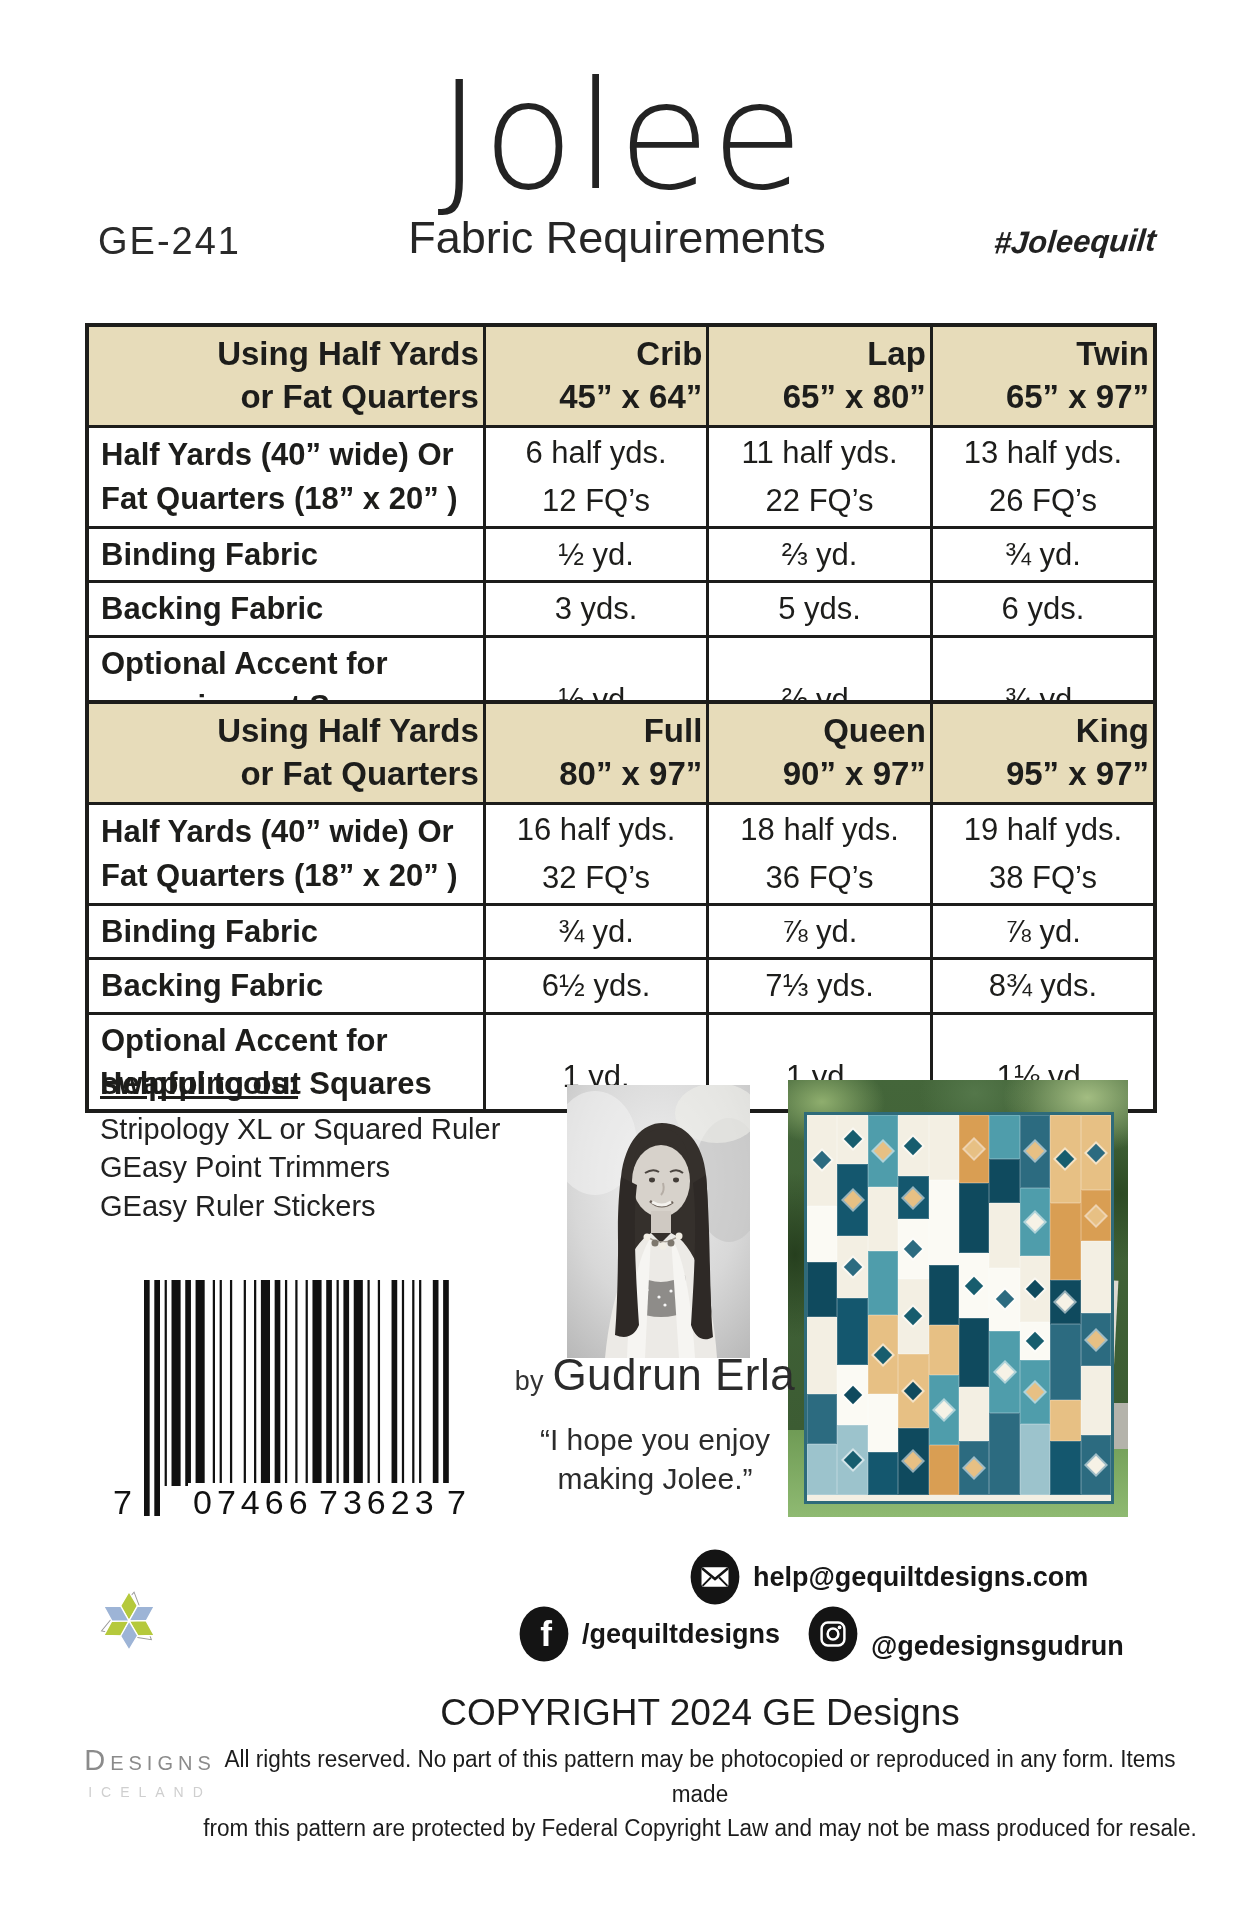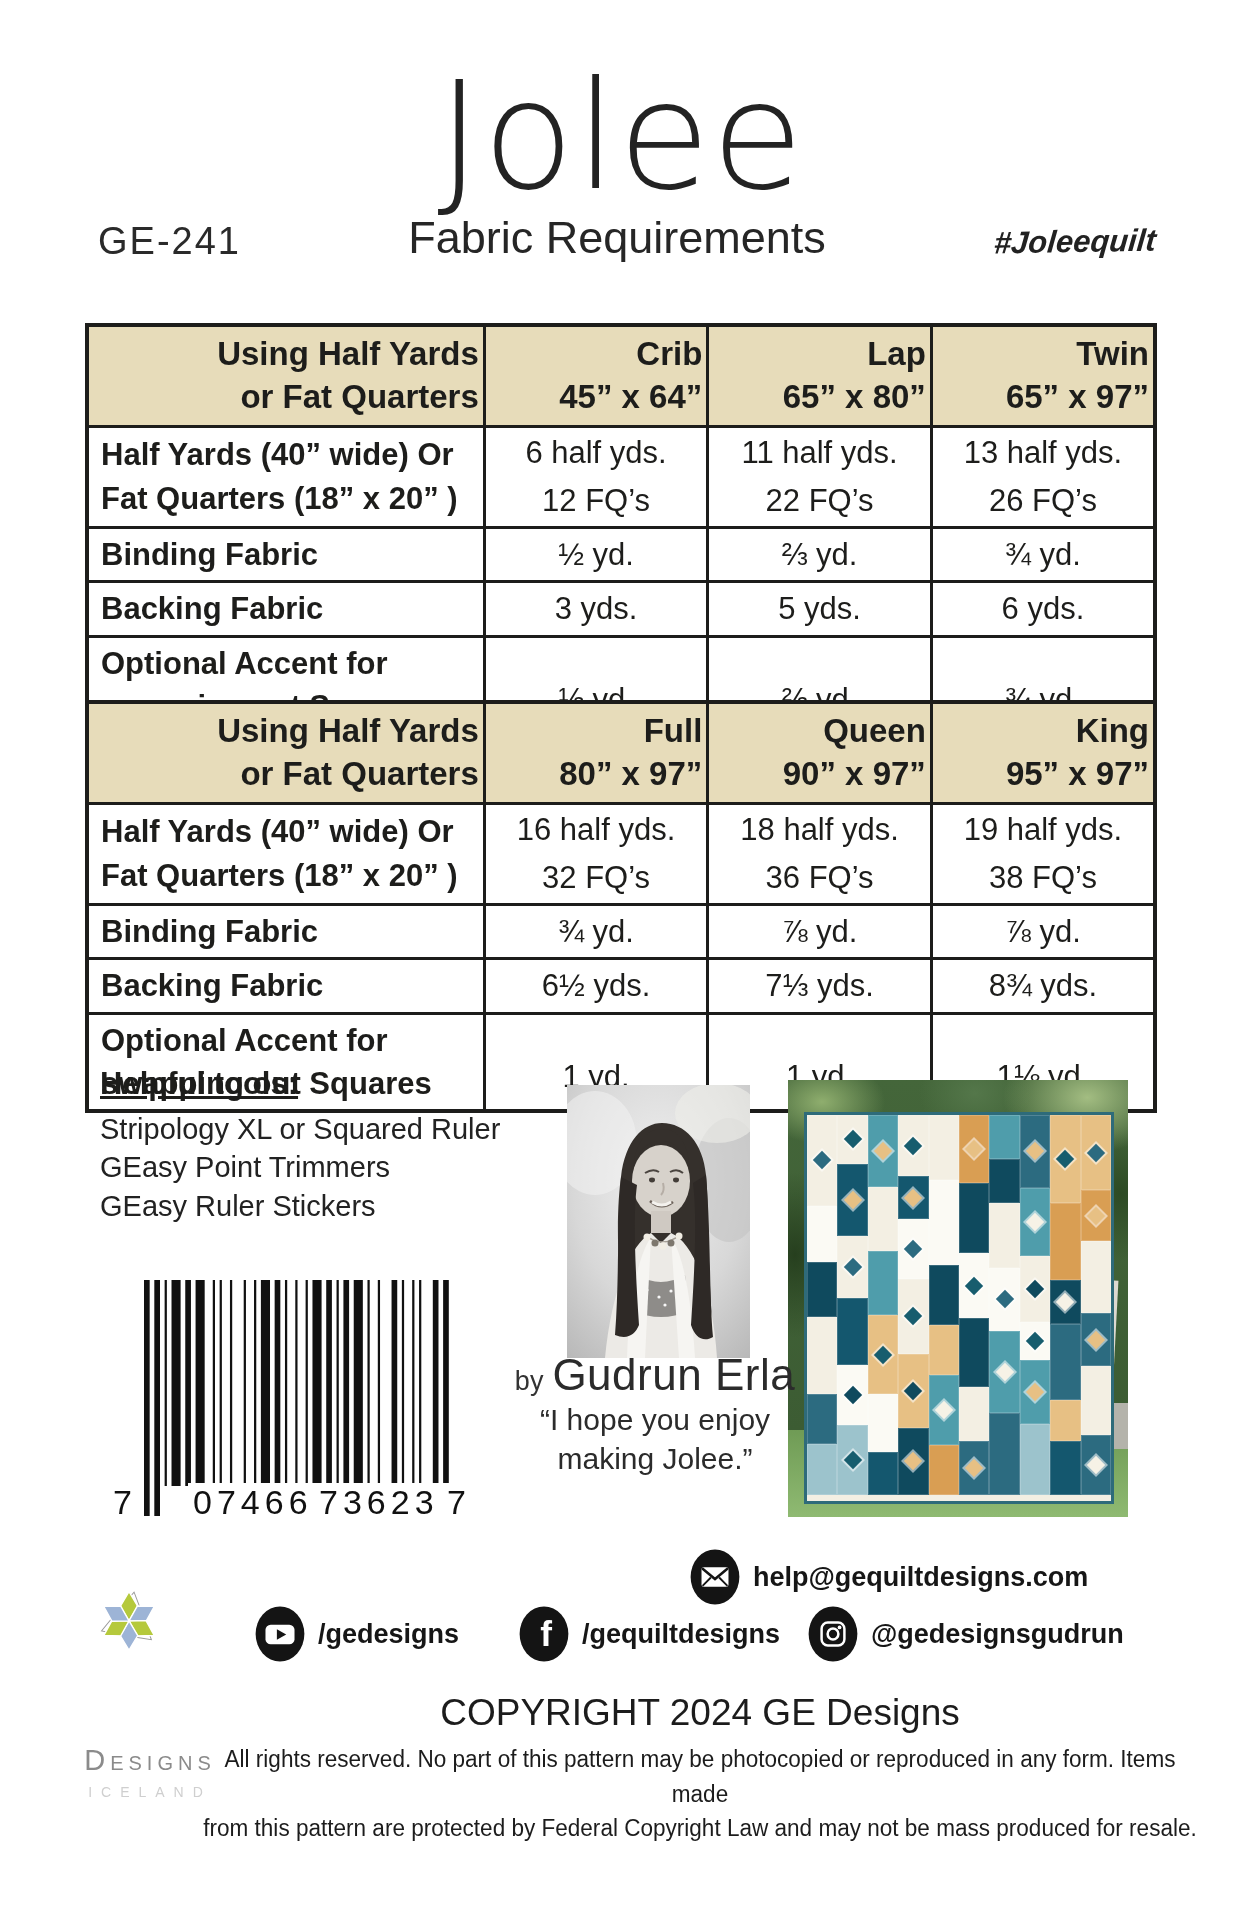--- a/index.html
+++ b/index.html
@@ -51,36 +51,36 @@
   .strip{display:flex;flex-direction:column;}
   .qblock{position:relative;}
   .qdiamond{position:absolute;left:50%;top:50%;width:13px;height:13px;
      transform:translate(-50%,-50%) rotate(45deg);}
 
   
   .author{left:505px;top:1350px;width:300px;text-align:center;}
   .author .byline{display:flex;justify-content:center;align-items:baseline;gap:9px;}
   .author .by{font-size:27px;color:#333;}
   .author .name{font-size:44px;color:#2b2b2b;letter-spacing:0.5px;}
-  .author .quote{margin-top:0;font-size:30px;line-height:1.3;white-space:pre-line;color:#2b2b2b;}
+  .author .quote{margin-top:20px;font-size:30px;line-height:1.3;white-space:pre-line;color:#2b2b2b;}
 
   
   .barcode{left:108px;top:1280px;width:368px;height:242px;}
   .barcode svg{position:absolute;left:36px;top:0;}
   .bc-digit{position:absolute;bottom:0;font-size:34px;letter-spacing:5px;background:#fff;
      padding:0 5px;color:#111;}
 
   
   .contact-item{display:flex;align-items:center;gap:13px;}
   .contact-item .label{font-size:27px;font-weight:700;color:#161616;}
   .ci-globe{left:336px;top:1549px;}
   .ci-email{left:690px;top:1549px;}
   .ci-youtube{left:255px;top:1606px;}
   .ci-facebook{left:519px;top:1606px;}
-  .ci-instagram{left:808px;top:1606px;}
+  .ci-instagram{left:808px;top:1606px;align-items:flex-end;}
 
   
   .logo-star{left:92px;top:1580px;width:74px;height:78px;}
   .logo-ge{left:55px;top:1648px;width:190px;text-align:center;font-size:102px;line-height:0.88;
      font-weight:300;color:var(--logo-gray,#8b8b8b);}
   .logo-designs{left:55px;top:1744px;width:190px;text-align:center;font-size:29px;
      letter-spacing:5px;font-variant:small-caps;color:var(--logo-gray,#8b8b8b);}
   .logo-iceland{left:55px;top:1784px;width:190px;text-align:center;font-size:14px;
      letter-spacing:9px;color:#cfcfcf;}
   .copyright{left:250px;top:1692px;width:900px;text-align:center;font-size:37px;color:#1c1c1c;}
@@ -451,28 +451,20 @@
   <div class="abs contact-item ci-email">
     <svg width="50" height="56" viewBox="0 0 48 54">
       <ellipse cx="24" cy="27" rx="23.5" ry="26.5" fill="#141414"></ellipse>
       <rect x="11" y="17.5" width="26" height="19" rx="2" fill="#fff"></rect>
       <path d="M11.5 18.5 L24 29 L36.5 18.5" stroke="#141414" stroke-width="2.4" fill="none"></path>
       <path d="M12 35.5 L20 27.5 M36 35.5 L28 27.5" stroke="#141414" stroke-width="1.8"></path>
     </svg>
     <span class="label">help@gequiltdesigns.com</span>
   </div>
 
-  <div class="abs contact-item ci-youtube">
-    <svg width="50" height="56" viewBox="0 0 48 54">
-      <ellipse cx="24" cy="27" rx="23.5" ry="26.5" fill="#141414"></ellipse>
-      <rect x="10" y="18" width="28" height="19" rx="5" fill="#fff"></rect>
-      <polygon points="21,22.5 21,32.5 30,27.5" fill="#141414"></polygon>
-    </svg>
-    <span class="label">/gedesigns</span>
-  </div>
   <div class="abs contact-item ci-facebook">
     <svg width="50" height="56" viewBox="0 0 48 54">
       <ellipse cx="24" cy="27" rx="23.5" ry="26.5" fill="#141414"></ellipse>
       <text x="26" y="39" text-anchor="middle" font-family="Liberation Sans, sans-serif" font-size="34" font-weight="bold" fill="#fff">f</text>
     </svg>
     <span class="label">/gequiltdesigns</span>
   </div>
   <div class="abs contact-item ci-instagram">
     <svg width="50" height="56" viewBox="0 0 48 54">
       <ellipse cx="24" cy="27" rx="23.5" ry="26.5" fill="#141414"></ellipse>

